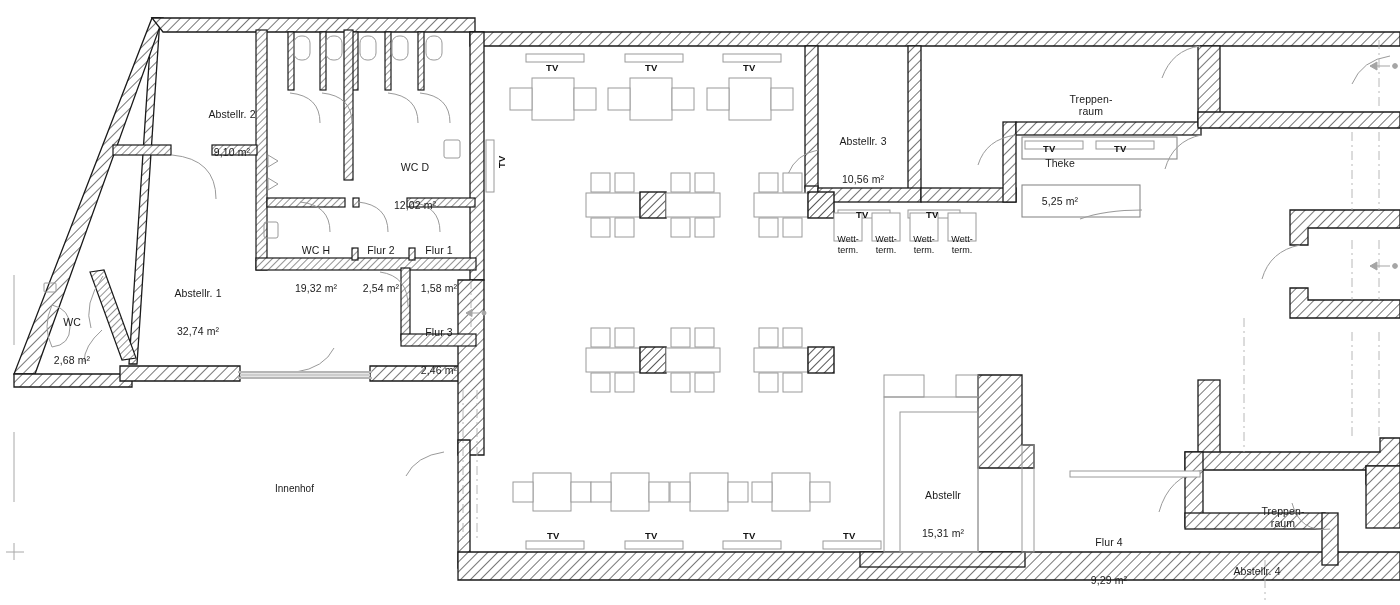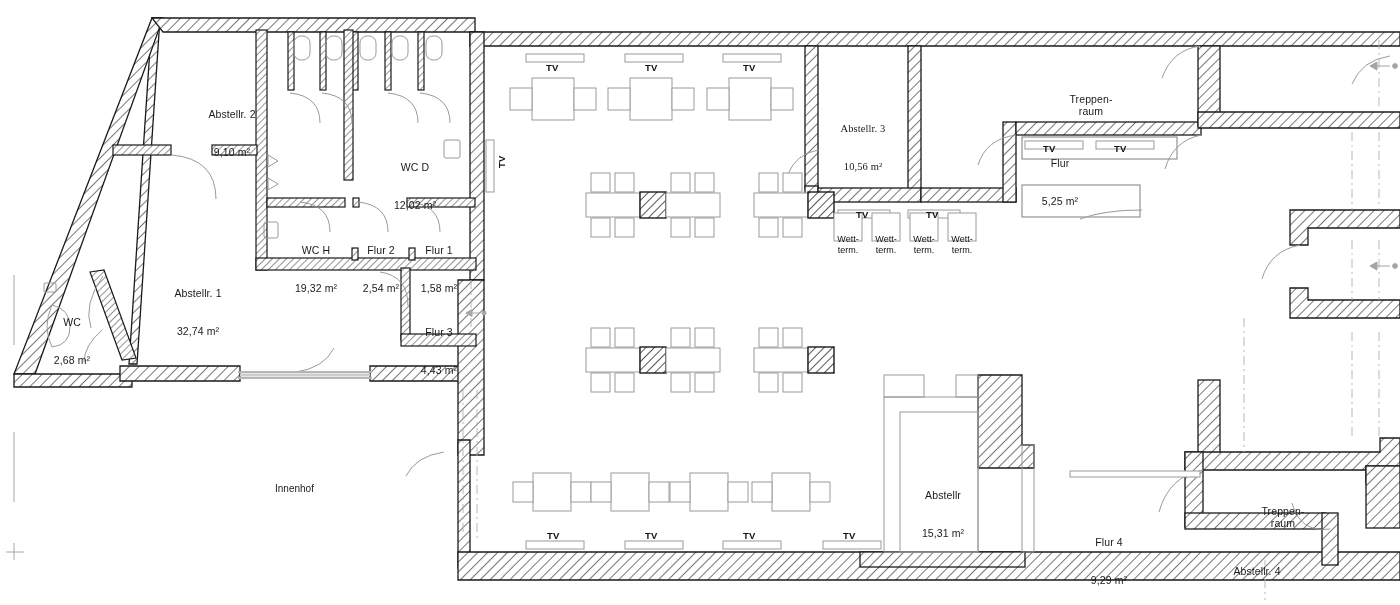--- a/index.html
+++ b/index.html
@@ -417,35 +417,35 @@
     <span class="rl-area">32,74 m²</span>
   </div>
 
   <div class="room-label" style="left:48px; top:290px; width:48px;">
     <span class="rl-name">WC</span>
     <span class="rl-area">2,68 m²</span>
   </div>
 
   <div class="room-label" style="left:413px; top:300px; width:52px;">
     <span class="rl-name">Flur 3</span>
-    <span class="rl-area">4,43 m²</span>
-  </div>
-
-  <div class="room-label" style="left:829px; top:97px; width:68px;font-family:Liberation Serif, serif;">
+    <span class="rl-area">2,46 m²</span>
+  </div>
+
+  <div class="room-label" style="left:829px; top:109px; width:68px;">
     <span class="rl-name">Abstellr. 3</span>
     <span class="rl-area">10,56 m²</span>
   </div>
 
   <div class="room-label" style="left:1056px; top:67px; width:70px;">
     <span class="rl-name">Treppen-
 raum</span>
   </div>
 
   <div class="room-label" style="left:1030px; top:131px; width:60px;">
-    <span class="rl-name">Flur</span>
+    <span class="rl-name">Theke</span>
     <span class="rl-area">5,25 m²</span>
   </div>
 
   <div class="room-label" style="left:912px; top:463px; width:62px;">
     <span class="rl-name">Abstellr</span>
     <span class="rl-area">15,31 m²</span>
   </div>
 
   <div class="room-label" style="left:1081px; top:510px; width:56px;">
     <span class="rl-name">Flur 4</span>

